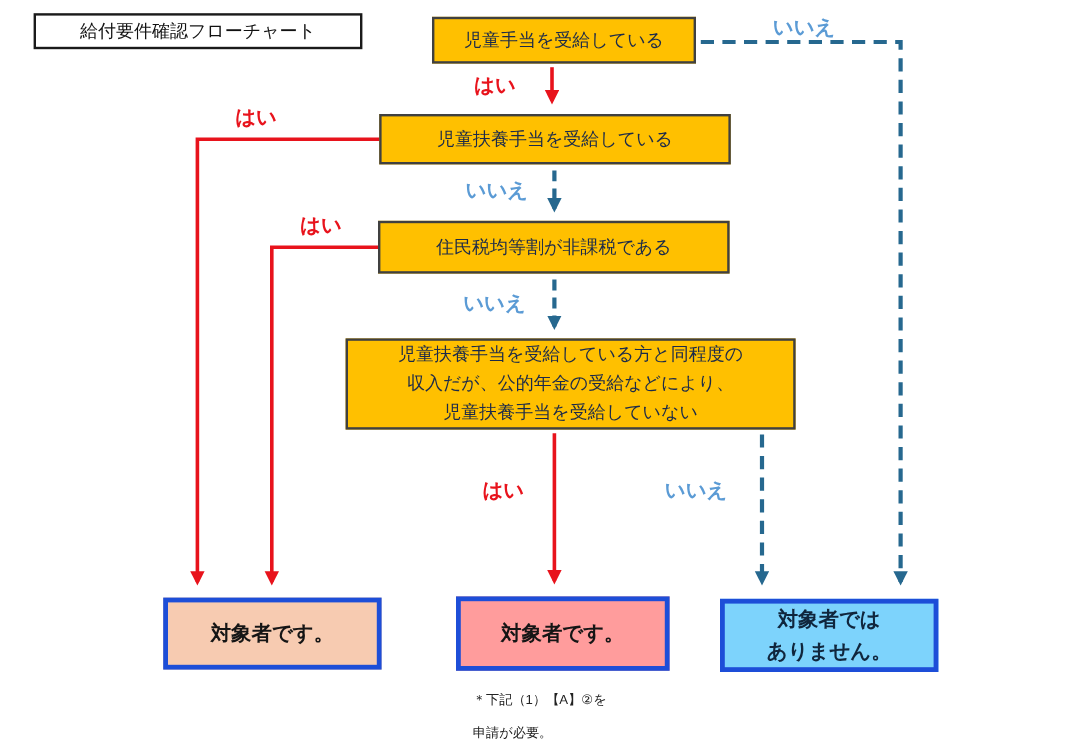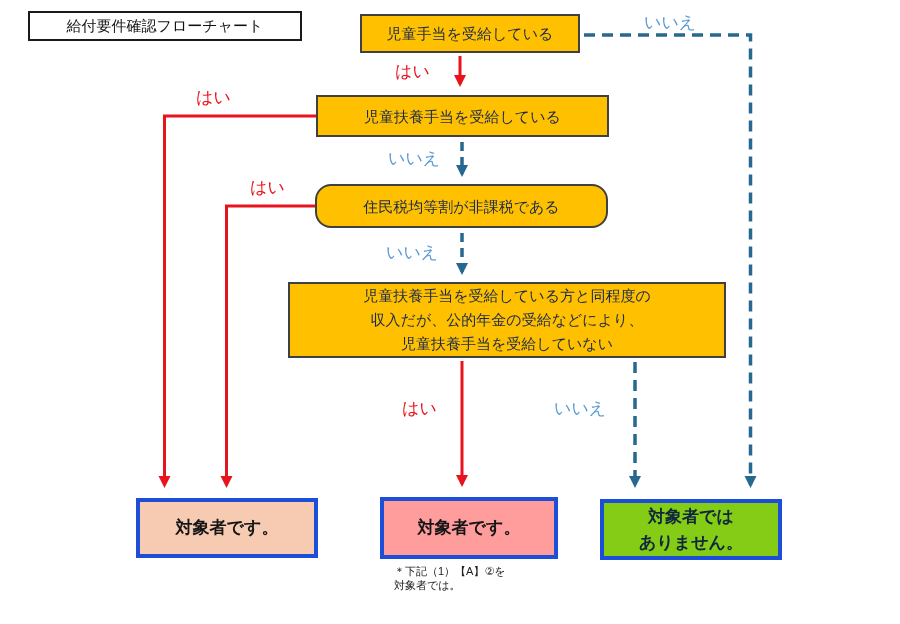--- a/index.html
+++ b/index.html
@@ -43,41 +43,41 @@
   .q {
     background: #FFC000;
     border: 2px solid #404040;
     color: #1b2a4a;
     font-size: 15px;
     font-weight: 500;
     line-height: 23px;
   }
   #q1 { left: 360px; top: 14px;  width: 220px; height: 39px; }
   #q2 { left: 316px; top: 95px;  width: 293px; height: 42px; }
-  #q3 { left: 315px; top: 184px; width: 293px; height: 44px; border-radius: 16px; }
-  #q4 { left: 288px; top: 282px; width: 438px; height: 76px; line-height: 24px; }
+  #q3 { left: 315px; top: 184px; width: 293px; height: 44px; }
+  #q4 { left: 288px; top: 282px; width: 375px; height: 76px; line-height: 24px; }
   .result {
     border: 4px solid #1d4ed8;
     color: #151515;
     font-size: 17px;
     font-weight: 600;
     line-height: 26px;
   }
   #res-a { left: 136px; top: 498px; width: 182px; height: 60px; background: #F7CBB1; }
   #res-b { left: 380px; top: 497px; width: 178px; height: 62px; background: #FF9C9C; }
-  #res-c { left: 600px; top: 499px; width: 182px; height: 61px; background: #84cc16; color: #10263d; }
+  #res-c { left: 600px; top: 499px; width: 182px; height: 61px; background: #7dd3fc; color: #10263d; }
   .u {
     text-decoration: underline;
     text-decoration-thickness: 1.5px;
     text-underline-offset: 3px;
   }
   .edge-label {
     position: absolute;
     font-size: 17px;
-    font-weight: 400;
+    font-weight: 700;
     white-space: nowrap;
   }
   .yes { color: #E8131C; }
   .no  { color: #5B9BD5; }
   #yes1 { left: 395px; top: 60px;  }
   #yes2 { left: 196px; top: 86px;  }
   #yes3 { left: 250px; top: 176px; }
   #yes4 { left: 402px; top: 397px; }
   #no1  { left: 644px; top: 11px;  }
   #no2  { left: 388px; top: 147px; }
@@ -85,21 +85,21 @@
   #no4  { left: 554px; top: 397px; }
   .footnote {
     position: absolute;
     left: 394px;
     top: 564px;
     font-size: 11px;
     line-height: 14px;
     color: #222222;
     text-align: left;
   }
-  .footnote div { white-space: nowrap; }
+  .footnote div { white-space: nowrap; margin-top: 13px; }
 </style>
 </head>
 <body>
 
 <div class="stage">
 
   <svg class="arrows" viewBox="0 0 900 624" xmlns="http://www.w3.org/2000/svg">
     <defs>
       <marker id="arrow-red" markerUnits="userSpaceOnUse" markerWidth="16" markerHeight="16" refX="9" refY="6" orient="auto">
         <path d="M0,0 L12,6 L0,12 Z" fill="#E8131C"></path>
@@ -150,21 +150,21 @@
     <span>対象者です。</span>
   </div>
 
   <div class="node result" id="res-c">
     <span>対象者では</span>
     <span>ありません。</span>
   </div>
 
   <div class="footnote">
     <div>＊下記（1）【A】②を</div>
-    <div>対象者では。</div>
+    <div>申請が必要。</div>
   </div>
 
   <span class="edge-label yes" id="yes1">はい</span>
   <span class="edge-label yes" id="yes2">はい</span>
   <span class="edge-label yes" id="yes3">はい</span>
   <span class="edge-label yes" id="yes4">はい</span>
   <span class="edge-label no" id="no1">いいえ</span>
   <span class="edge-label no" id="no2">いいえ</span>
   <span class="edge-label no" id="no3">いいえ</span>
   <span class="edge-label no" id="no4">いいえ</span>

